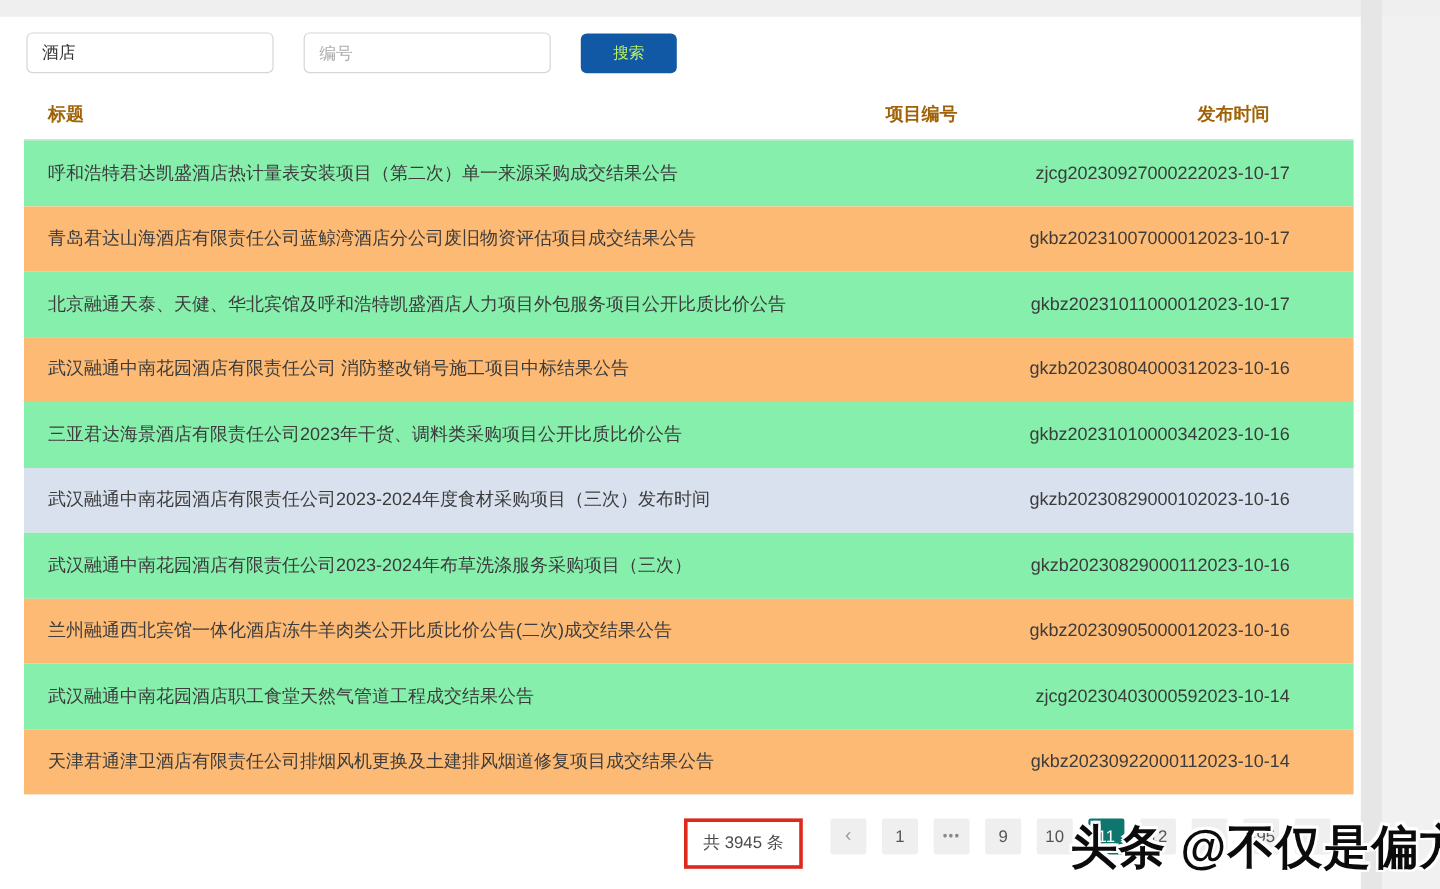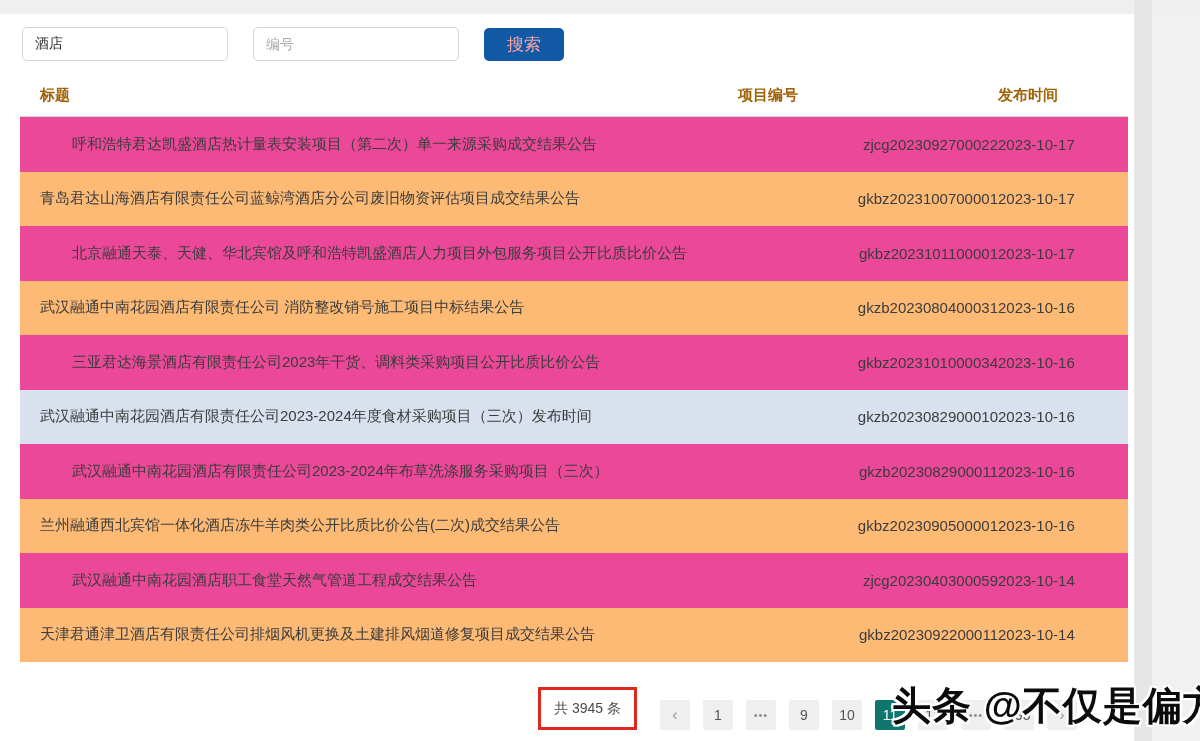--- a/index.html
+++ b/index.html
@@ -9,39 +9,39 @@
   .right-margin { position:absolute; left:1152px; top:14px; width:48px; height:727px; background:#F1F1F1; }
   .scrollbar-track { position:absolute; left:1134px; top:0; width:18px; height:741px; background:#E6E6E6; }
 
   
   .search-bar { position:absolute; left:22px; top:27px; height:34px; display:flex; align-items:center; }
   .txt-input { width:206px; height:34px; border:1px solid #D6D6D6; border-radius:5px;
     background:#fff; padding:12px 12px; font-size:14px; color:#333; outline:none; }
   .txt-input::placeholder { color:#ABABAB; }
   .txt-input + .txt-input { margin-left:25px; }
   .search-btn { margin-left:25px; width:80px; height:33px; border:none; border-radius:5px;
-    background:#1159A4; color:#fca5a5; font-size:17px; cursor:pointer; }
+    background:#1159A4; color:#bef264; font-size:13px; cursor:pointer; }
 
   
   .tbl { position:absolute; left:20px; top:75px; width:1108px; }
   .tbl-head { display:flex; align-items:center; height:42px; font-weight:bold; font-size:15px; color:#a16207;
     border-bottom:1px solid #D5D5D5; }
   .col-title { flex:1; padding-left:20px; }
   .col-code  { width:260px; }
   .col-date  { width:130px; }
   .tbl-row { display:flex; align-items:center; height:54.5px; font-size:15px; color:#3C3C3C; cursor:pointer; }
-  .tbl-row.odd  { background:#ec4899;padding-left:32px; }
+  .tbl-row.odd  { background:#86efac; }
   .tbl-row.even { background:#fdba74; }
   .tbl-row.hl   { background:#D9E1EE; }
   .cell-title { flex:1; padding-left:20px; white-space:nowrap; overflow:hidden; }
   .cell-code  { width:260px;text-align:right; }
   .cell-date  { width:130px; }
 
   
-  .pager { position:absolute; left:538px; top:682px; height:48px; display:flex; align-items:flex-end; z-index:2; }
+  .pager { position:absolute; left:570px; top:682px; height:48px; display:flex; align-items:flex-start; z-index:2; }
   .total-box { border:3px solid #DE281B; padding:9px 13px; margin-right:10px; }
   .total-label { font-size:14px; color:#4A4A4A; white-space:nowrap; }
   .pg-btn { width:30px; height:30px; margin-left:13px; background:#EFEFEF; border-radius:2px;
     display:flex; align-items:center; justify-content:center; font-size:14px; color:#555; cursor:pointer; }
   .pg-btn.arrow { color:#9A9A9A; font-size:16px; }
   .pg-btn.active { background:#0f766e; color:#fff; }
   .pg-btn.ellipsis { background:#EFEFEF; color:#8A8A8A; letter-spacing:1px; font-size:11px; }
 
   
   .watermark { position:absolute; left:892px; top:679px; z-index:5; font-size:39px; font-weight:bold;

